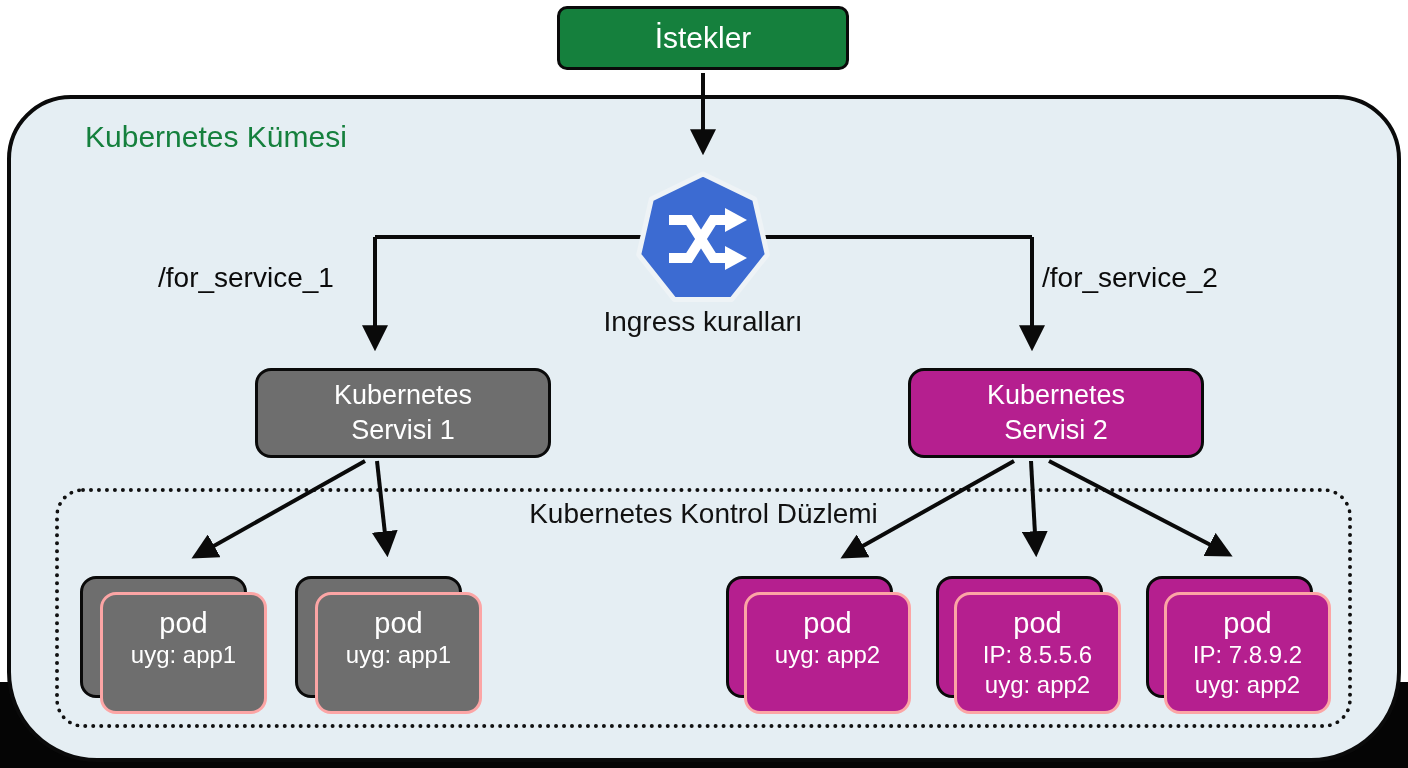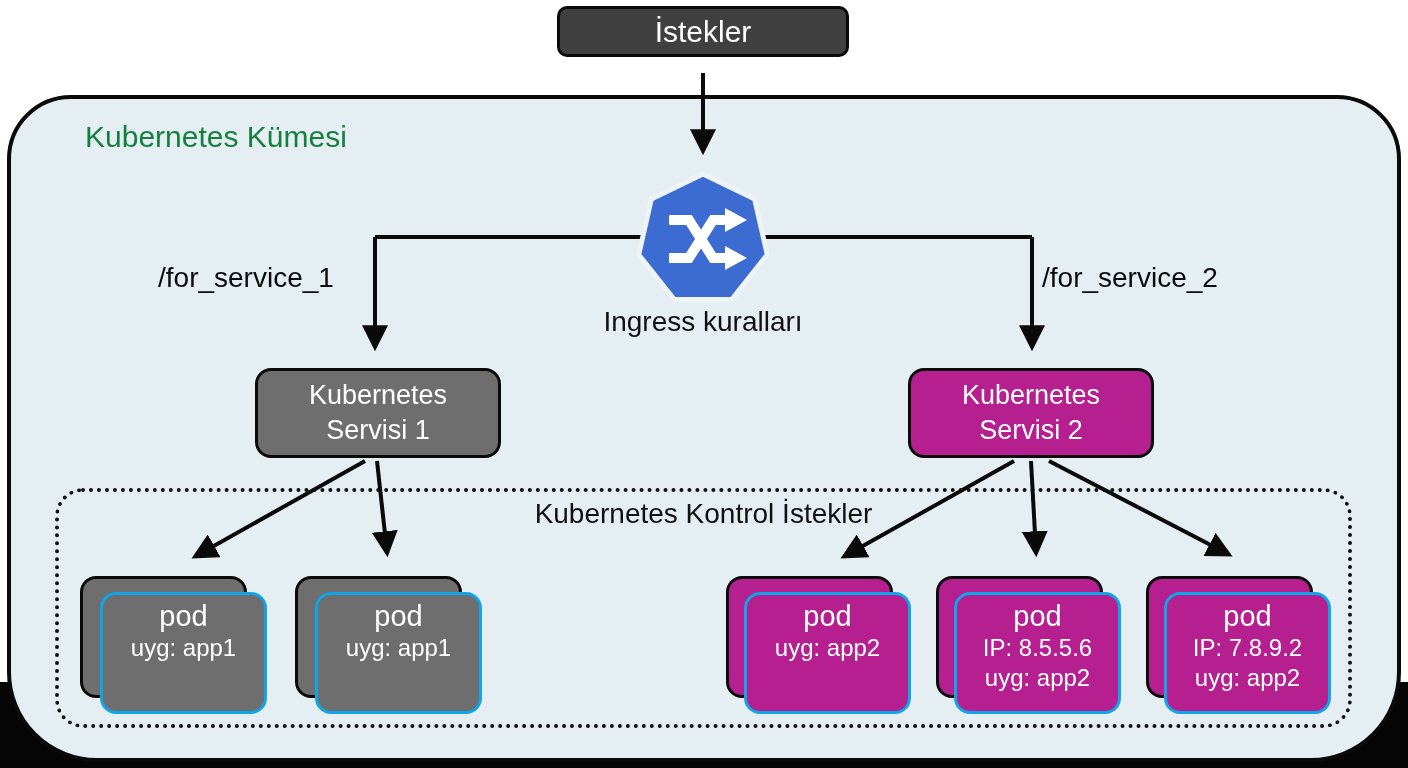--- a/index.html
+++ b/index.html
@@ -14,73 +14,73 @@
   .bottom-band{left:0;top:682px;width:1408px;height:86px;background:#050505;z-index:0;}
   
   .cluster{
     left:7px;top:95px;width:1394px;height:667px;box-sizing:border-box;
     background:#e5eef3;border:4px solid #0a0a0a;
     border-radius:64px 64px 90px 90px;z-index:1;
   }
   .cluster-title{left:85px;top:120px;font-size:30px;color:#15803d;z-index:4;}
   
   .requests-box{
-    left:557px;top:6px;width:292px;height:51px;box-sizing:border-box;
-    background:#404040;border:3px solid #0a0a0a;border-radius:10px;
+    left:557px;top:6px;width:292px;height:64px;box-sizing:border-box;
+    background:#15803d;border:3px solid #0a0a0a;border-radius:10px;
     color:#fff;font-size:30px;display:flex;align-items:center;justify-content:center;
     z-index:4;
   }
   
   svg.overlay{left:0;top:0;width:1408px;height:768px;z-index:3;pointer-events:none;}
   svg.overlay path{stroke:#0a0a0a;stroke-width:4;fill:none;}
   
   .heptagon-wrap{left:633px;top:170px;width:140px;height:140px;z-index:4;}
   .ingress-label{left:550px;top:306px;width:306px;text-align:center;font-size:28px;z-index:4;}
   .route-label{font-size:28px;color:#0b0b0b;z-index:4;}
   .route-left{left:158px;top:262px;}
   .route-right{left:1042px;top:262px;}
   
   .service-box{
-    box-sizing:border-box;width:246px;height:90px;border:3px solid #0a0a0a;border-radius:16px;
+    box-sizing:border-box;width:296px;height:90px;border:3px solid #0a0a0a;border-radius:16px;
     color:#fff;font-size:27px;line-height:1.28;text-align:center;
     display:flex;flex-direction:column;align-items:center;justify-content:center;z-index:4;
   }
   .service-1{left:255px;top:368px;background:#6e6e6e;}
   .service-2{left:908px;top:368px;background:#b51f8f;}
   
   .control-plane{
     left:55px;top:488px;width:1297px;height:240px;box-sizing:border-box;
     border:4px dotted #111;border-radius:28px;z-index:2;
   }
   .control-plane-title{
     left:55px;top:498px;width:1297px;text-align:center;font-size:28px;z-index:2;
   }
   
   .pod-back{
     box-sizing:border-box;width:167px;height:122px;border:3px solid #0a0a0a;border-radius:16px;z-index:3;
   }
   .pod-front{
-    box-sizing:border-box;width:167px;height:122px;border:3px solid #0ea5e9;border-radius:16px;
-    color:#fff;text-align:center;z-index:4;padding-top:5px;
+    box-sizing:border-box;width:167px;height:122px;border:3px solid #fca5a5;border-radius:16px;
+    color:#fff;text-align:center;z-index:4;padding-top:12px;
   }
   .pod-front .pod-title{font-size:29px;line-height:1.15;}
   .pod-front .pod-line{font-size:24px;line-height:1.25;}
   .pod-gray{background:#6e6e6e;}
   .pod-magenta{background:#b51f8f;}
 </style>
 </head>
 <body>
 
 <div class="abs bottom-band"></div>
 
 <div class="abs cluster"></div>
 <div class="abs cluster-title">Kubernetes Kümesi</div>
 
 <div class="abs control-plane"></div>
-<div class="abs control-plane-title">Kubernetes Kontrol İstekler</div>
+<div class="abs control-plane-title">Kubernetes Kontrol Düzlemi</div>
 
 <svg class="abs overlay" viewBox="0 0 1408 768">
   <defs>
     <marker id="ah" viewBox="0 0 10 10" refX="8" refY="5" markerWidth="6.5" markerHeight="6.5" orient="auto-start-reverse">
       <path d="M0,0 L10,5 L0,10 z" style="fill:#0a0a0a;stroke:none"></path>
     </marker>
   </defs>
   <path d="M 703 73 L 703 150" marker-end="url(#ah)"></path>
   <path d="M 375 237 L 1032 237"></path>
   <path d="M 375 237 L 375 346" marker-end="url(#ah)"></path>

